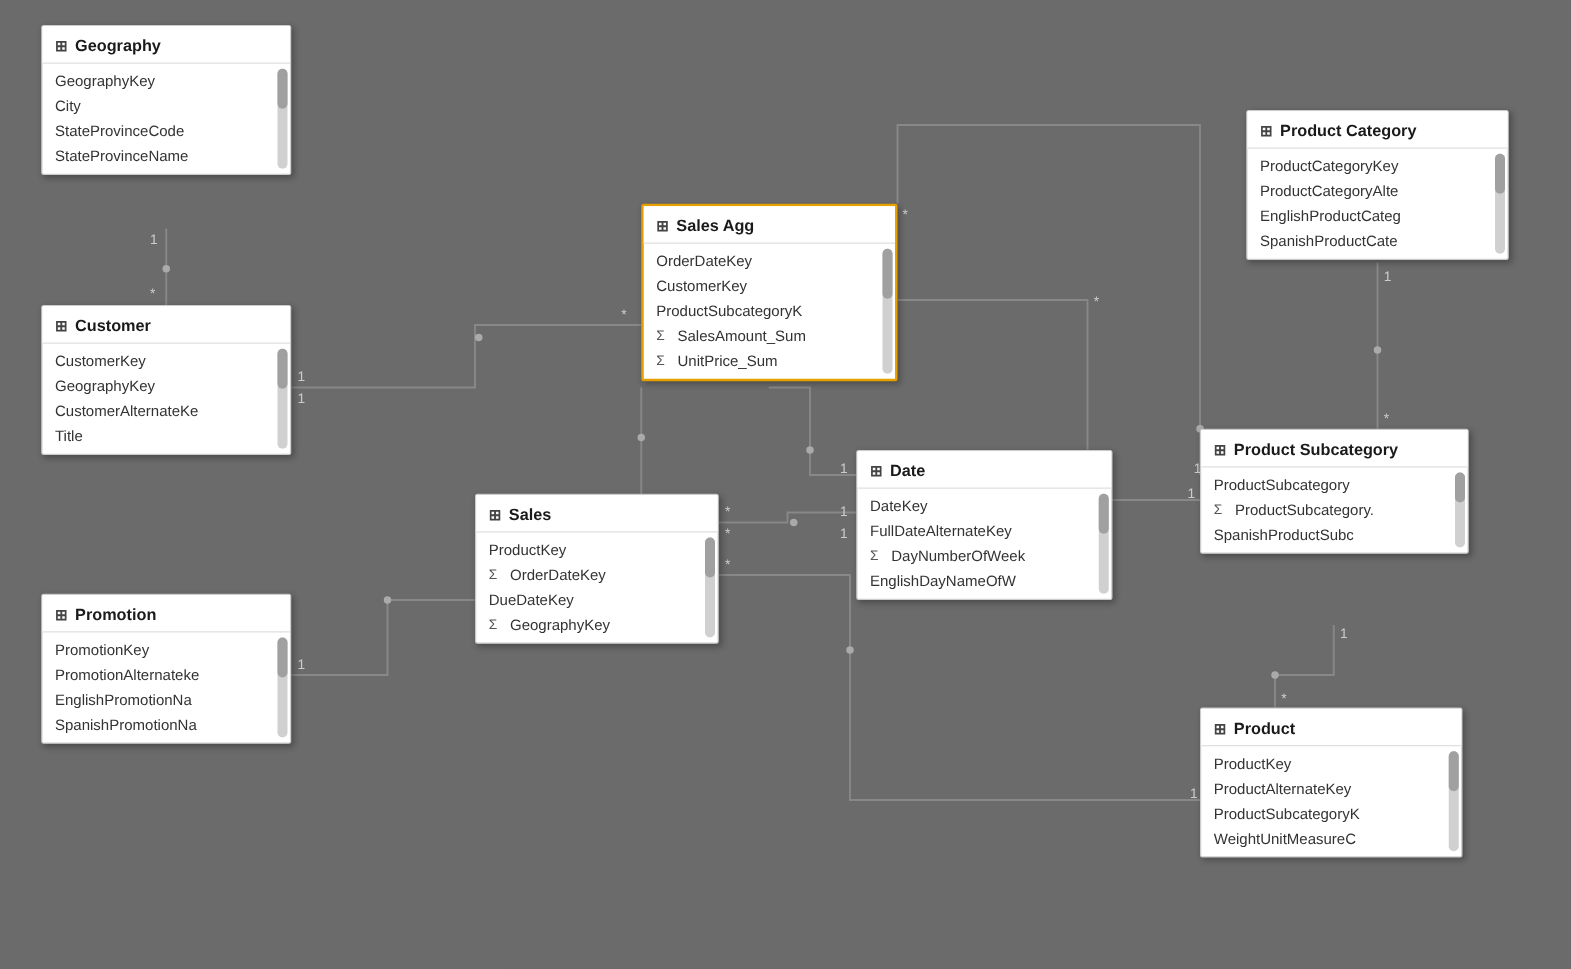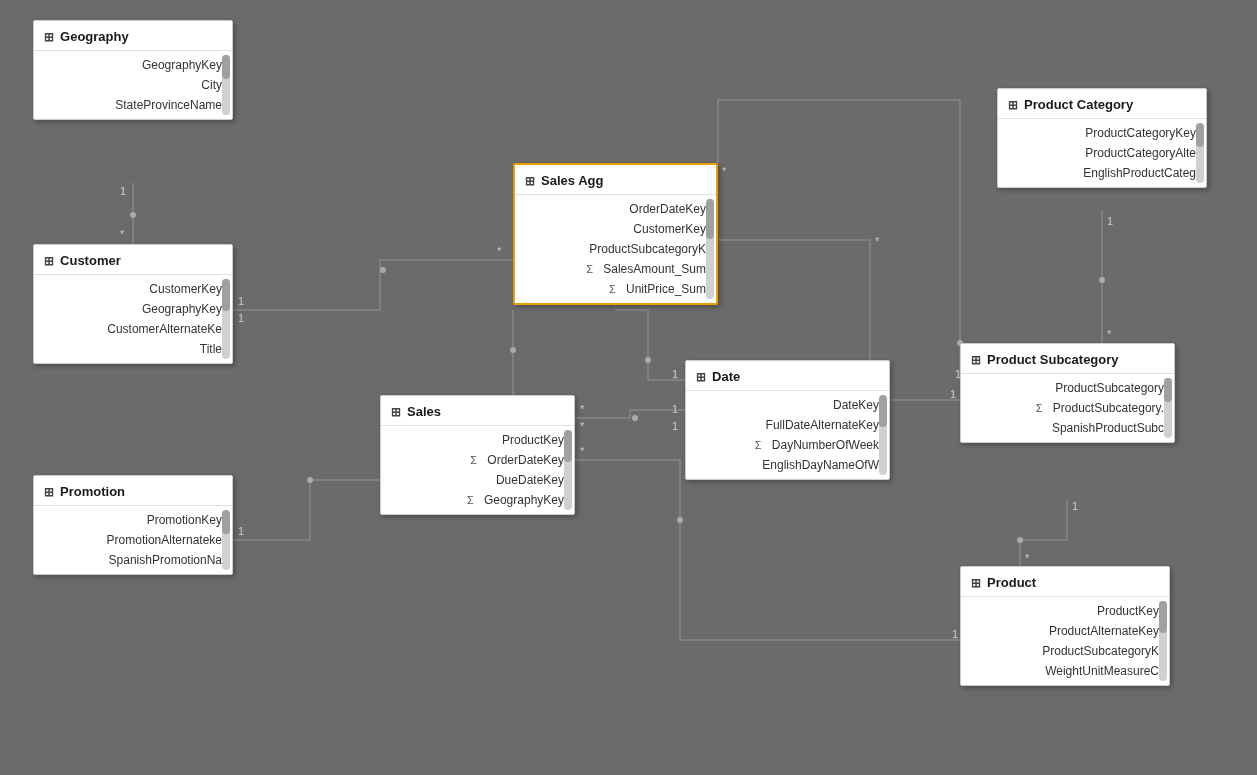--- a/index.html
+++ b/index.html
@@ -50,21 +50,20 @@
     }
     .table-row {
       padding: 3px 10px;
       font-size: 12px;
       color: #333;
       display: flex;
       align-items: center;
       gap: 5px;
       white-space: nowrap;
       overflow: hidden;
-      justify-content: flex-end;
     }
     .sigma-icon {
       color: #555;
       font-size: 11px;
       min-width: 12px;
     }
     .scrollbar {
       position: absolute;
       right: 2px;
       top: 4px;
@@ -170,20 +169,23 @@
       <span>Geography</span>
     </div>
     <div class="table-body">
       <div class="table-row">
           <span>GeographyKey</span>
         </div>
       <div class="table-row">
           <span>City</span>
         </div>
       <div class="table-row">
+          <span>StateProvinceCode</span>
+        </div>
+      <div class="table-row">
           <span>StateProvinceName</span>
         </div>
       <div class="scrollbar">
           <div class="scrollbar-thumb"></div>
         </div>
     </div>
   </div>
 
   <div class="table-card" style="left:33px; top:244px; width:200px;">
     <div class="table-header">
@@ -215,20 +217,23 @@
       <span>Promotion</span>
     </div>
     <div class="table-body">
       <div class="table-row">
           <span>PromotionKey</span>
         </div>
       <div class="table-row">
           <span>PromotionAlternateke</span>
         </div>
       <div class="table-row">
+          <span>EnglishPromotionNa</span>
+        </div>
+      <div class="table-row">
           <span>SpanishPromotionNa</span>
         </div>
       <div class="scrollbar">
           <div class="scrollbar-thumb"></div>
         </div>
     </div>
   </div>
 
   <div class="table-card" style="left:380px; top:395px; width:195px;">
     <div class="table-header">
@@ -318,20 +323,23 @@
     <div class="table-body">
       <div class="table-row">
           <span>ProductCategoryKey</span>
         </div>
       <div class="table-row">
           <span>ProductCategoryAlte</span>
         </div>
       <div class="table-row">
           <span>EnglishProductCateg</span>
         </div>
+      <div class="table-row">
+          <span>SpanishProductCate</span>
+        </div>
       <div class="scrollbar">
           <div class="scrollbar-thumb"></div>
         </div>
     </div>
   </div>
 
   <div class="table-card" style="left:960px; top:343px; width:215px;">
     <div class="table-header">
       <span class="table-icon">⊞</span>
       <span>Product Subcategory</span>

